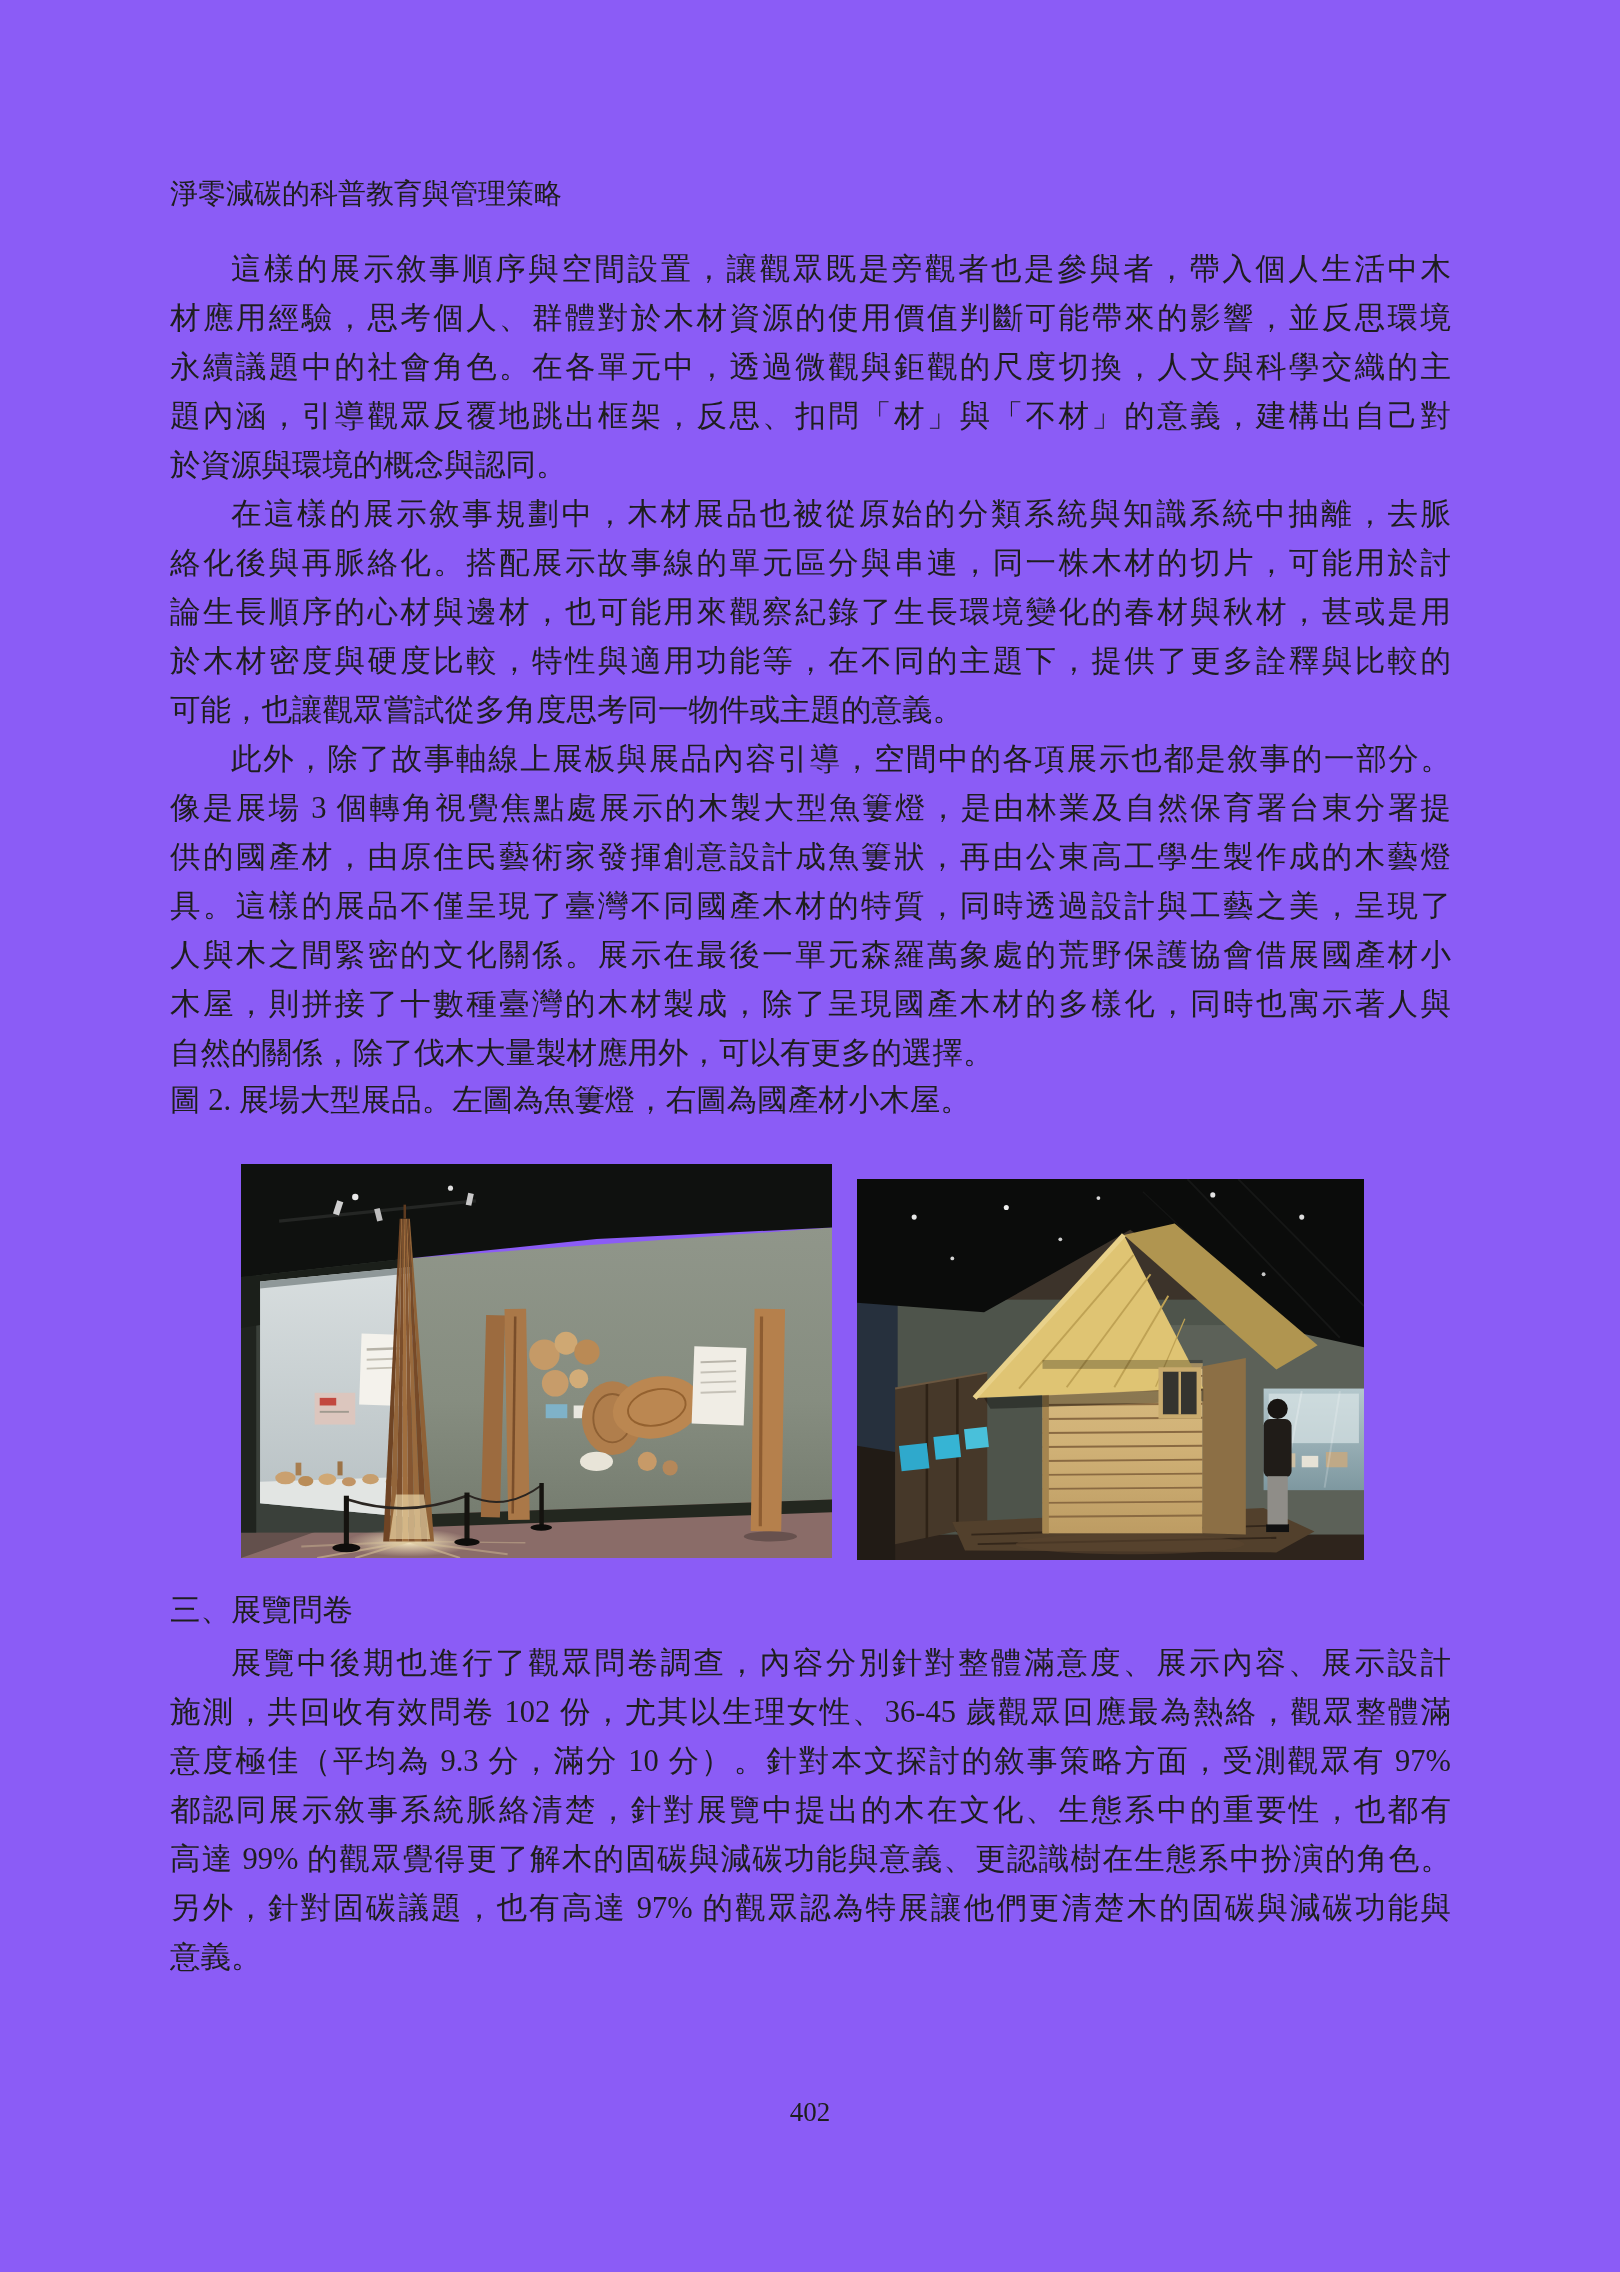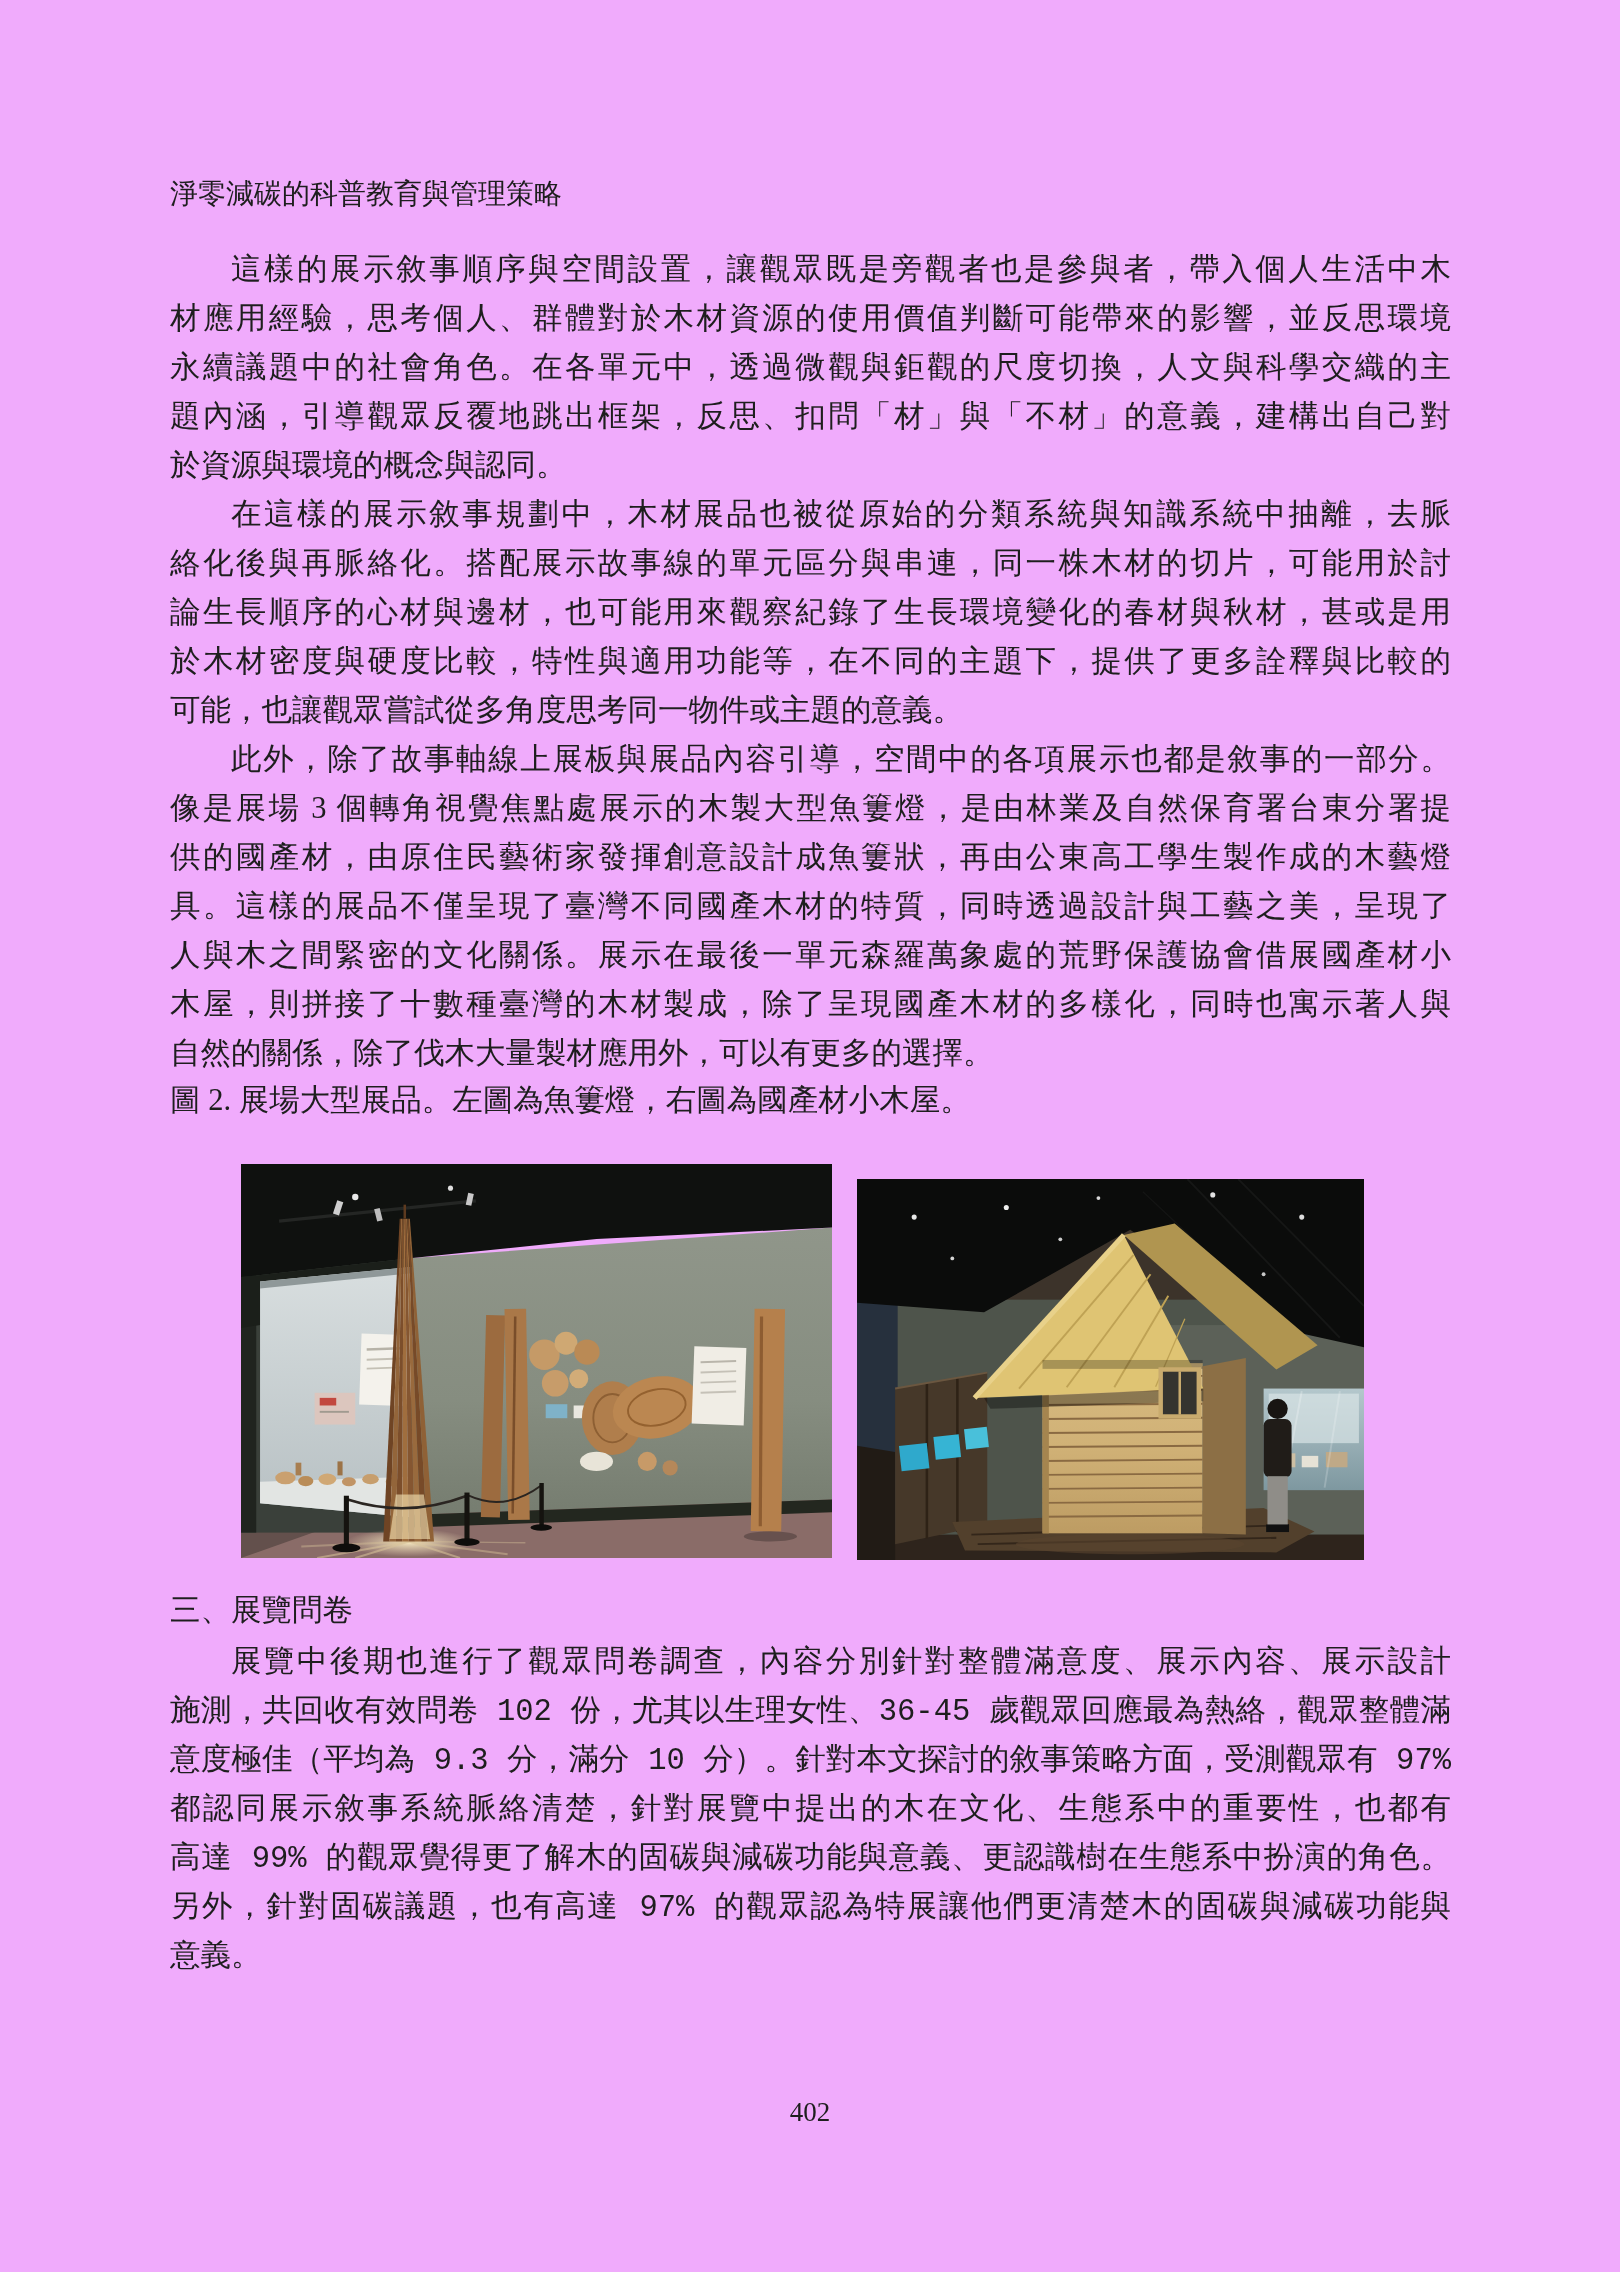--- a/index.html
+++ b/index.html
@@ -1,38 +1,38 @@
 <!DOCTYPE html>
 <html style="font-size:10.2px"><head>
 <meta charset="utf-8">
 <style>
   html,body{margin:0;padding:0;background:#ffffff;}
   .page{
     position:relative;
     width:1620px;
     height:2273px;
-    background:#f0abfc;
+    background:#8b5cf6;
     font-family:"Liberation Serif","DejaVu Serif",serif;
     color:#1e1e1e;
     overflow:hidden;
   }
   .running-header{
     position:absolute;
     left:170px; top:175px;
     font-size:28px;
     line-height:38px;
     white-space:nowrap;
   }
   .text-block{
     position:absolute;
     left:170px;
     width:1281px;
   }
   #main-text{ top:245px; }
-  #survey-text{ top:1639px;font-family:Liberation Mono, monospace; }
+  #survey-text{ top:1639px; }
   .para{display:block;}
   .line{
     height:49px;
     line-height:49px;
     font-size:30.5px;
     text-align:justify;
     text-align-last:justify;
     overflow:hidden;
     white-space:nowrap;
   }

